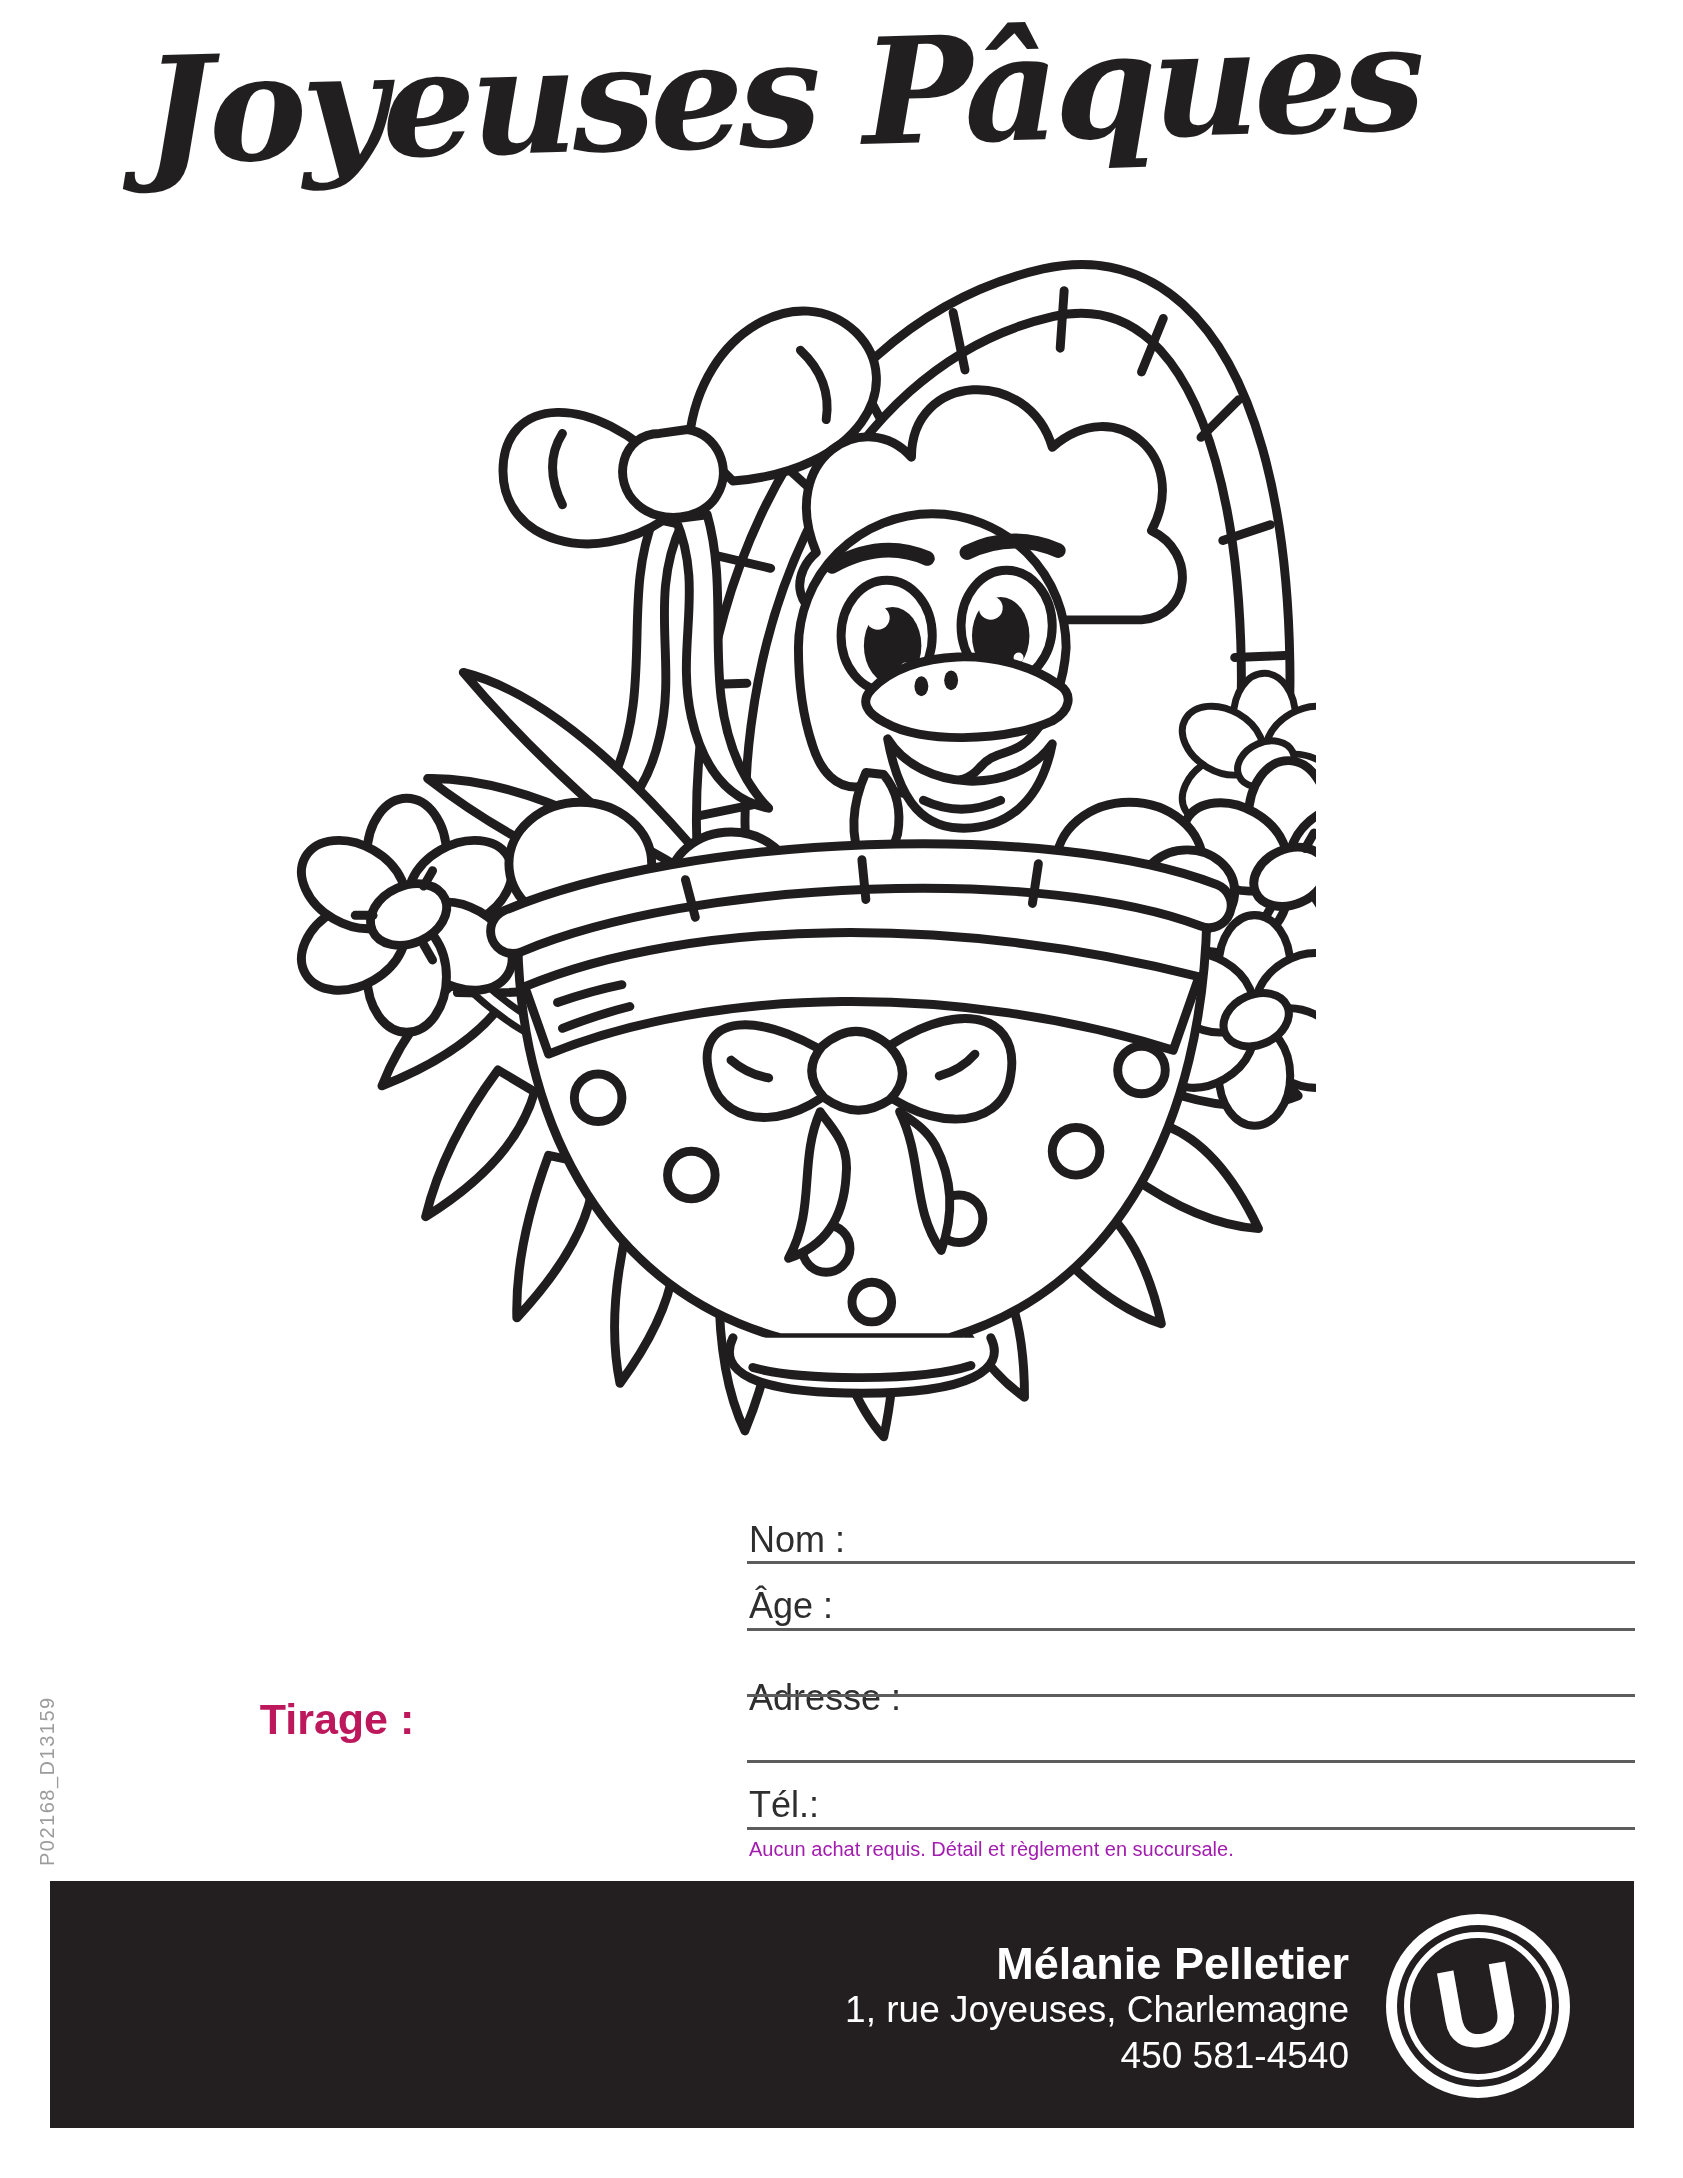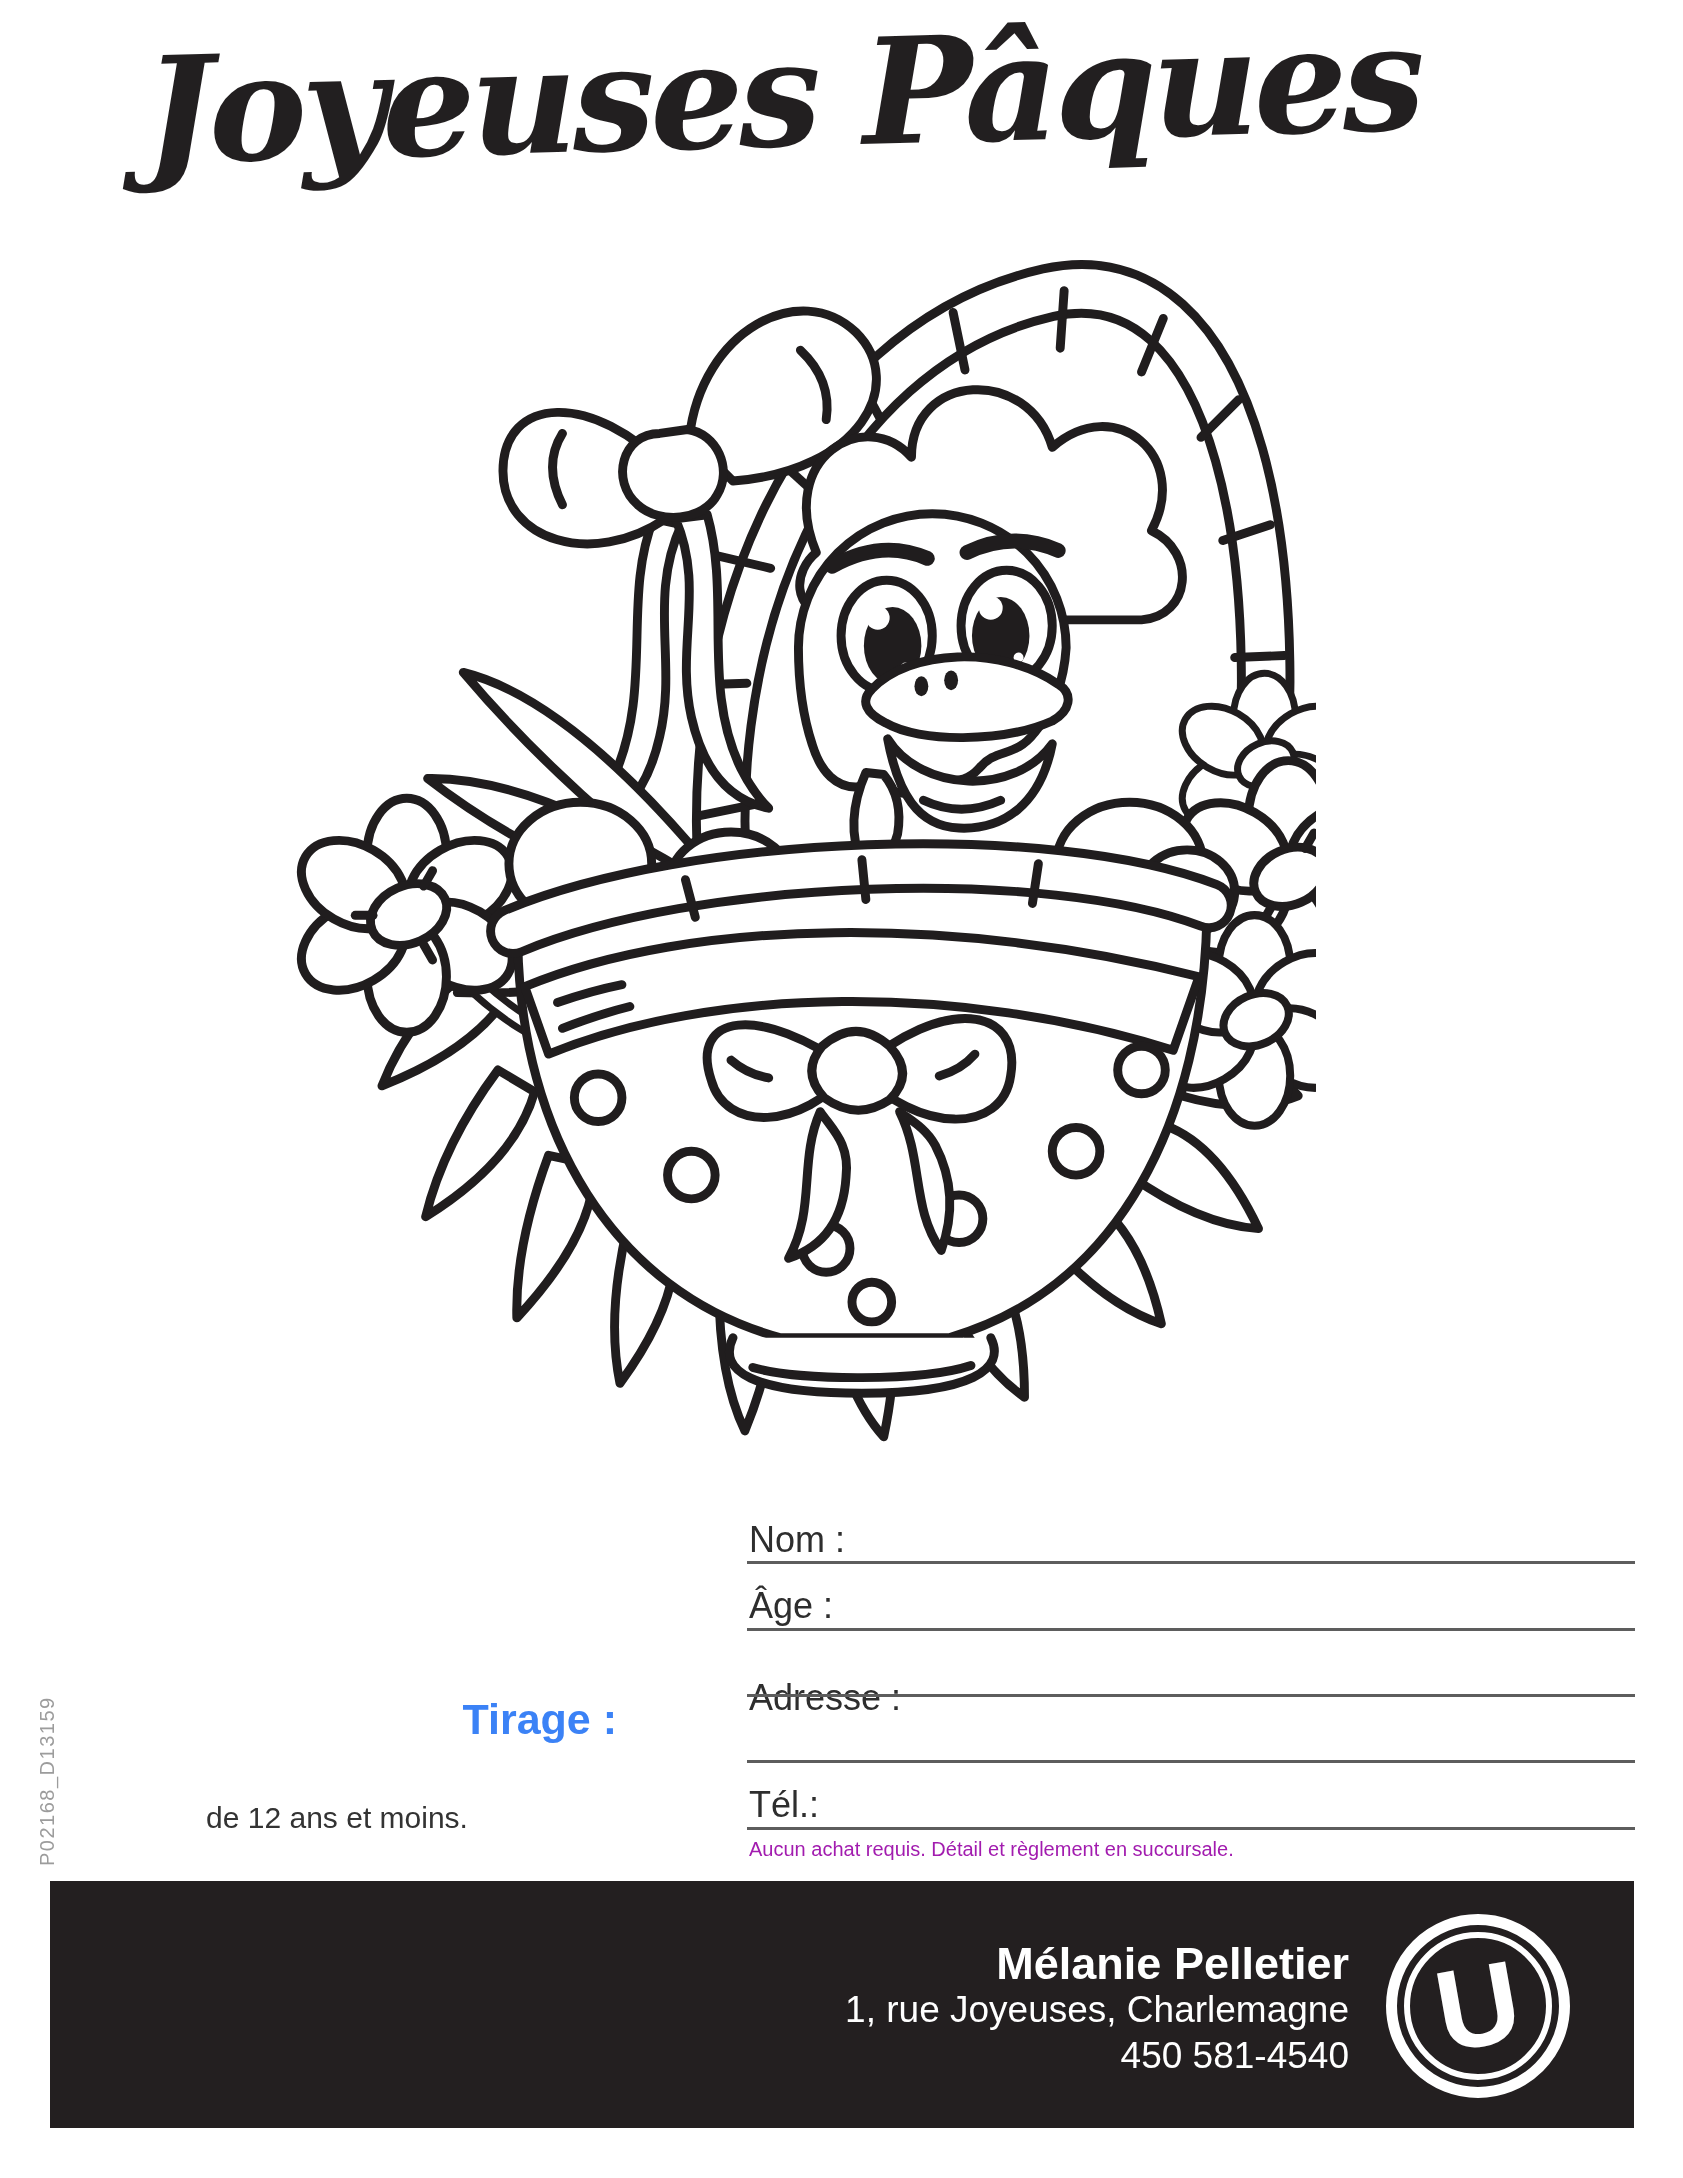--- a/index.html
+++ b/index.html
@@ -19,22 +19,22 @@
   .illu .bandO{fill:none;stroke:#201d1e;stroke-width:58;}
   .illu .bandI{fill:none;stroke:#ffffff;stroke-width:40;}
   .illu .rimO{fill:none;stroke:#201d1e;stroke-width:54;}
   .illu .rimI{fill:none;stroke:#ffffff;stroke-width:36;}
   .illu .stemO{fill:none;stroke:#201d1e;stroke-width:22;}
   .illu .stemI{fill:none;stroke:#ffffff;stroke-width:8;}
   .illu .thick{stroke-width:15;fill:none;}
 
   .promo-headline{position:absolute;top:1487px;left:57px;width:560px;text-align:center;
        font-size:69px;line-height:71px;font-weight:bold;letter-spacing:-3px;color:#231f20;}
-  .promo-tirage{position:absolute;top:1695px;left:57px;width:560px;text-align:right;
-       font-size:43px;font-weight:bold;color:#3b82f6;}
+  .promo-tirage{position:absolute;top:1695px;left:57px;width:560px;text-align:center;
+       font-size:43px;font-weight:bold;color:#be185d;}
   .promo-elig{position:absolute;top:1800px;left:57px;width:560px;text-align:center;
        font-size:30px;line-height:35px;color:#333333;}
 
   .f-label{position:absolute;left:749px;font-size:36px;color:#2e2e2e;}
   .f-line{position:absolute;left:747px;width:888px;height:3px;background:#5d5d5d;}
   .l1{top:1519px}.l2{top:1585px}.l3{top:1677px}.l5{top:1784px}
   .u1{top:1561px}.u2{top:1628px}.u3{top:1694px}.u4{top:1760px}.u5{top:1827px}
   .f-disclaimer{position:absolute;left:749px;top:1838px;font-size:20px;color:#a21caf;}
 
   .side-code{position:absolute;left:36px;top:1866px;transform:rotate(-90deg);
@@ -227,21 +227,20 @@
   <path d="M 472 1126 C 456 1160 492 1182 602 1182 C 712 1182 748 1158 732 1126"></path>
   <path class="nf" d="M 492 1156 C 540 1170 664 1170 712 1154"></path>
 </svg>
 
 <div class="promo-headline">
 </div>
 
 <div class="promo-tirage">Tirage :</div>
 
 <div class="promo-elig">
-  <div>de 12 ans et moins.</div>
 </div>
 
 <div class="f-label l1">Nom :</div>
 <div class="f-line u1"></div>
 
 <div class="f-label l2">Âge :</div>
 <div class="f-line u2"></div>
 
 <div class="f-label l3">Adresse :</div>
 <div class="f-line u3"></div>

